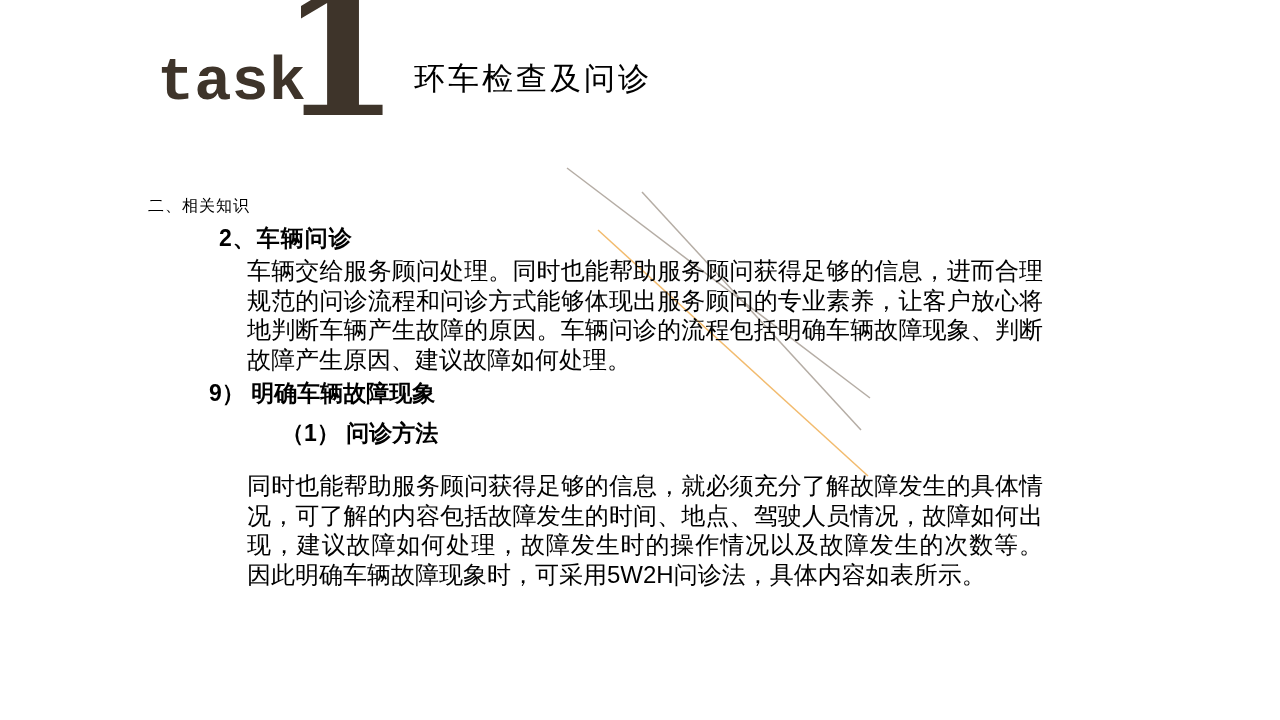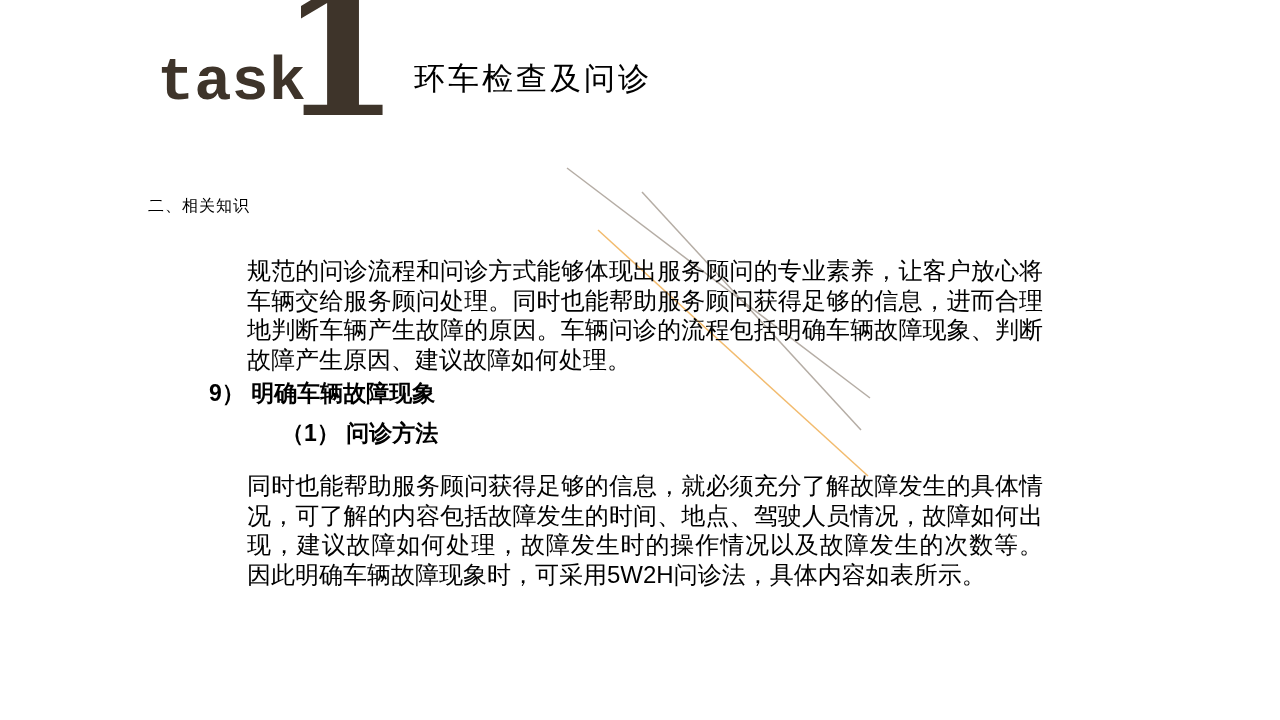--- a/index.html
+++ b/index.html
@@ -115,24 +115,25 @@
   </div>
 
   <svg class="deco-lines" viewBox="0 0 360 340">
     <line x1="27" y1="18" x2="330" y2="248" stroke-width="1.5" stroke="#B5ADA5"></line>
     <line x1="102" y1="42" x2="321" y2="280" stroke-width="1.5" stroke="#B5ADA5"></line>
     <line x1="58" y1="80" x2="328" y2="326" stroke-width="1.5" stroke="#F2BB6E"></line>
   </svg>
 
   <div class="section-heading">二、相关知识</div>
 
+  <div class="subsection-heading">2、车辆问诊</div>
 
   <div class="para para1">
+    <div class="para-line fill">车辆交给服务顾问处理。同时也能帮助服务顾问获得足够的信息，进而合理</div>
     <div class="para-line fill">规范的问诊流程和问诊方式能够体现出服务顾问的专业素养，让客户放心将</div>
-    <div class="para-line fill">车辆交给服务顾问处理。同时也能帮助服务顾问获得足够的信息，进而合理</div>
     <div class="para-line fill">地判断车辆产生故障的原因。车辆问诊的流程包括明确车辆故障现象、判断</div>
     <div class="para-line last">故障产生原因、建议故障如何处理。</div>
   </div>
 
   <div class="point-heading">9） 明确车辆故障现象</div>
 
   <div class="point-sub-heading">（1） 问诊方法</div>
 
   <div class="para para2">
     <div class="para-line fill">同时也能帮助服务顾问获得足够的信息，就必须充分了解故障发生的具体情</div>

